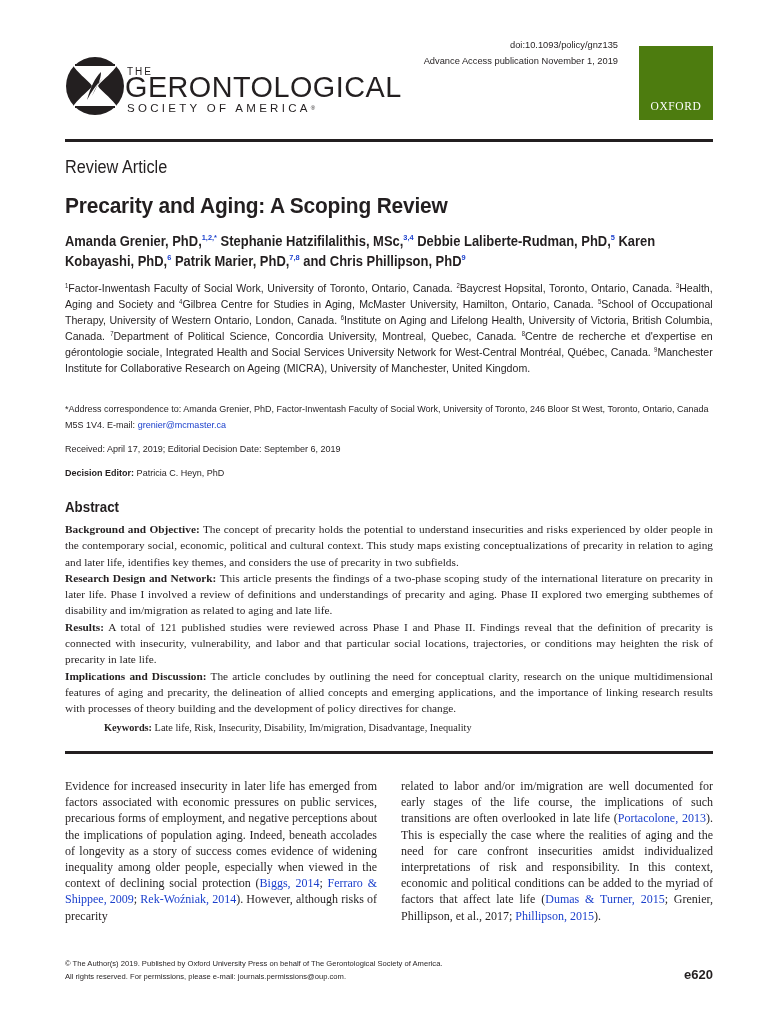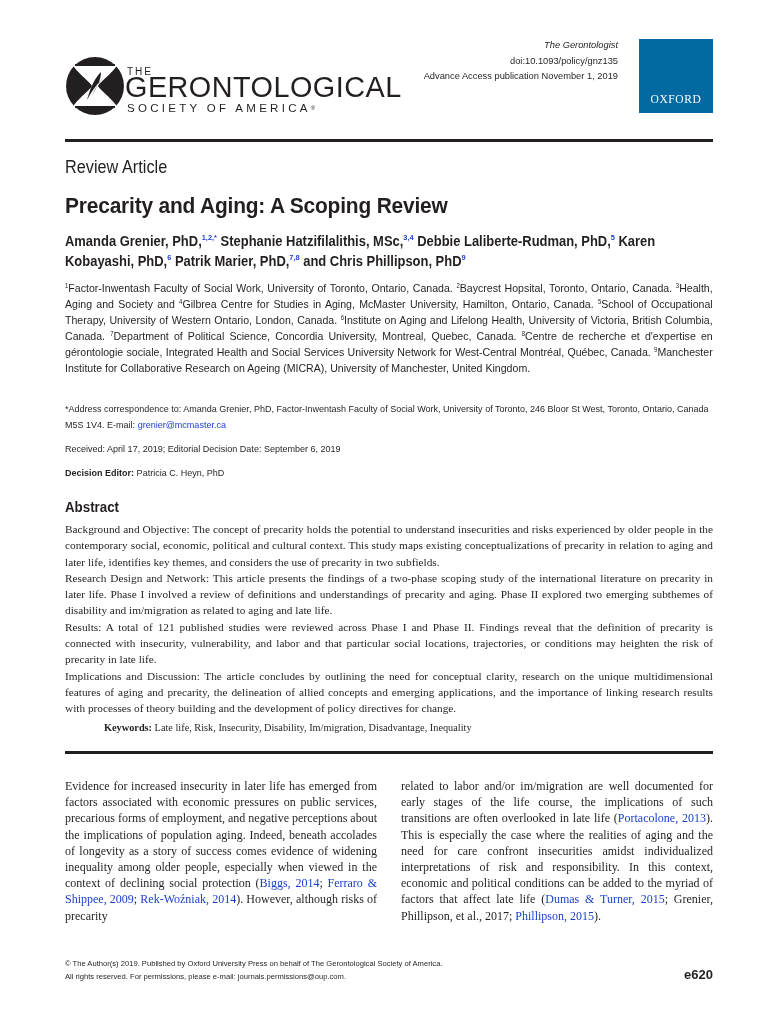--- a/index.html
+++ b/index.html
@@ -13,21 +13,21 @@
   #logo { left: 65px; top: 56px; width: 320px; height: 62px; }
   #logo-mark { left: 0; top: 0; width: 60px; height: 60px; }
   #logo-the { left: 62px; top: 10px; font-size: 10px; letter-spacing: 2px; }
   #logo-gero { left: 60px; top: 16px; font-size: 30px; letter-spacing: 0.5px; line-height: 30px; font-weight: normal; transform: scaleX(0.96); transform-origin: left; }
   #logo-soc { left: 62px; top: 46px; font-size: 11.5px; letter-spacing: 3.3px; line-height: 12px; }
   #logo-reg { font-size: 6px; vertical-align: top; letter-spacing: 0; }
 
   #cite-block { right: 162px; top: 38px; text-align: right; font-size: 9.3px; line-height: 15.5px; width: 330px; }
   #cite-block .it { font-style: italic; }
 
-  #oxford { left: 639px; top: 39px; width: 74px; height: 74px; background: #0369a1; }
+  #oxford { left: 639px; top: 46px; width: 74px; height: 74px; background: #4d7c0f; }
   #oxford span { position: absolute; bottom: 8px; left: 0; right: 0; text-align: center; color: #ffffff; font-size: 11.5px; letter-spacing: 0.6px; }
 
   .rule { left: 65px; width: 648px; background: #231f20; }
   #rule-top { top: 139px; height: 3px; }
   #rule-mid { top: 751px; height: 3px; }
 
   #article-type { left: 65px; top: 157px; font-size: 17.5px; transform: scaleX(0.93); transform-origin: left; }
   #title { left: 65px; top: 193px; font-size: 22.5px; font-weight: bold; transform: scaleX(0.93); transform-origin: left; white-space: nowrap; letter-spacing: -0.2px; }
 
   #authors { left: 65px; top: 231px; width: 700px; font-size: 14px; font-weight: bold; line-height: 20px; transform: scaleX(0.925); transform-origin: left; }
@@ -38,21 +38,21 @@
 
   .meta-line { left: 65px; font-size: 9.8px; line-height: 15.5px; transform: scaleX(0.92); transform-origin: left; width: 704px; }
   #correspondence { top: 401px; }
   #received { top: 441px; }
   #decision { top: 465px; }
   #decision b { font-weight: bold; }
 
   #abstract-heading { left: 65px; top: 499px; font-size: 14px; font-weight: bold; transform: scaleX(0.95); transform-origin: left; }
   #abstract { left: 65px; top: 521px; width: 648px; font-size: 11.3px; line-height: 16.3px; text-align: justify; }
   #abstract p { margin: 0; }
-  #abstract .lbl { font-weight: normal; }
+  #abstract .lbl { font-weight: bold; }
 
   #keywords { left: 65px; top: 722px; font-size: 10.3px; }
   #keywords .lbl { font-weight: bold; margin-left: 39px; }
 
   .col { top: 778px; width: 312px; font-size: 12px; line-height: 16.2px; text-align: justify; }
   #col-left { left: 65px; }
   #col-right { left: 401px; }
   .col p { margin: 0; }
 
   #footer-left { left: 65px; top: 957px; font-size: 8px; line-height: 13px; transform: scaleX(0.95); transform-origin: left; width: 520px; }
@@ -68,21 +68,20 @@
     <path d="M10 8 L50 8 L50 10 L10 10 Z" fill="#231f20"></path>
     <path d="M10 50 L50 50 L50 52 L10 52 Z" fill="#231f20"></path>
     <path d="M36 16 C30 22 26 30 22 44 C26 36 32 28 38 22 C34 26 30 32 27 40 C32 30 36 24 36 16 Z" fill="#231f20"></path>
   </svg>
   <span id="logo-the" class="abs">THE</span>
   <span id="logo-gero" class="abs">GERONTOLOGICAL</span>
   <span id="logo-soc" class="abs"><span>SOCIETY OF AMERICA</span><span id="logo-reg">®</span></span>
 </div>
 
 <div id="cite-block" class="abs sans">
-  <div class="it">The Gerontologist</div>
   <div>doi:10.1093/policy/gnz135</div>
   <div>Advance Access publication November 1, 2019</div>
 </div>
 
 <div id="oxford" class="abs serif">
   <span>OXFORD</span>
 </div>
 
 <div id="rule-top" class="abs rule"></div>
 

